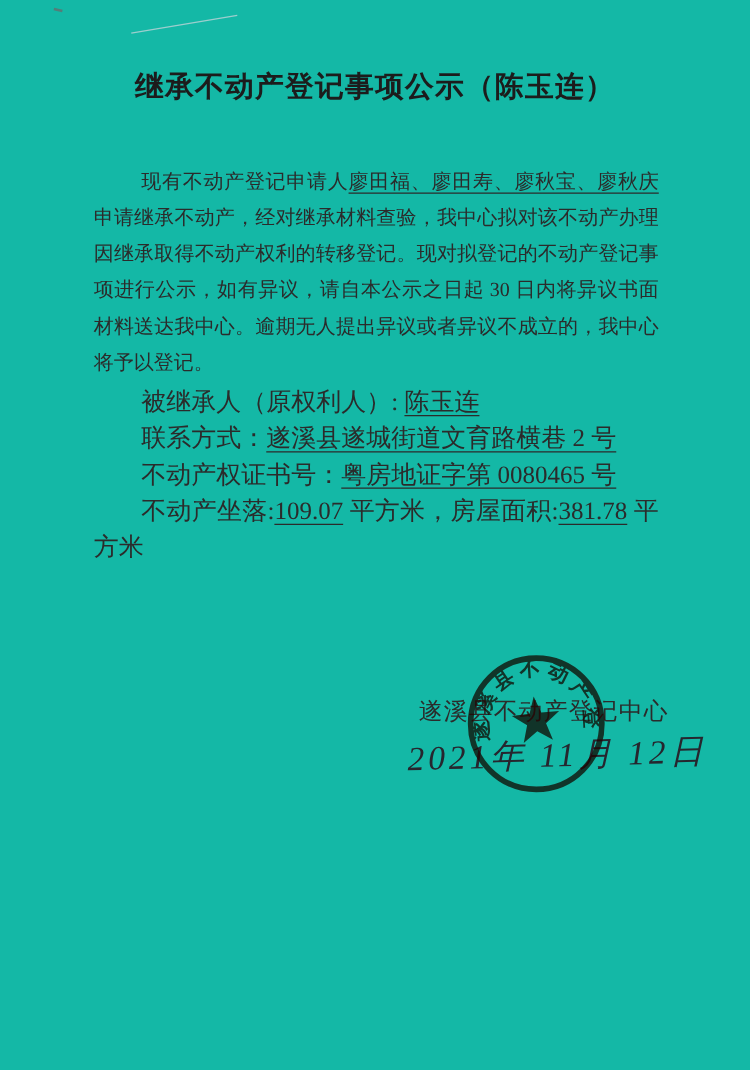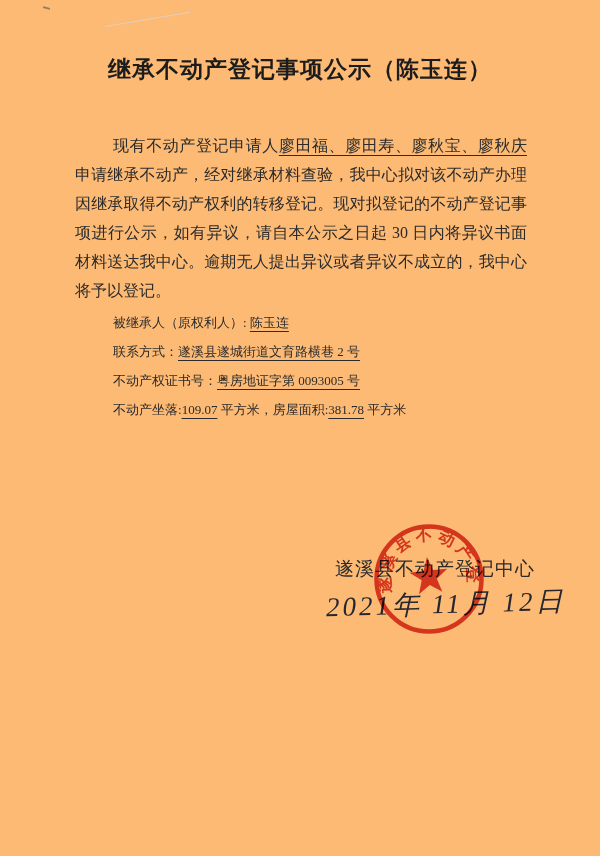--- a/index.html
+++ b/index.html
@@ -1,20 +1,20 @@
 <!DOCTYPE html>
 <html style="--stamp-color: #d02e24;"><head>
 <meta charset="utf-8">
 <style>
   html,body{margin:0;padding:0;background:#e8e8e8;}
   .page{
     position:relative;
     width:600px;height:856px;
     margin:0 auto;
-    background:#fdba74;
+    background:#14b8a6;
     overflow:hidden;
     font-family:"Liberation Serif", serif;
     color:#2b2b2b;
   }
   .doc-title{
     position:absolute;
     top:54px;left:0;width:100%;
     text-align:center;
     font-size:23px;
     font-weight:bold;
@@ -25,21 +25,21 @@
     position:absolute;
     left:75px;top:131px;width:452px;
     font-size:16px;
     line-height:29px;
     text-align:justify;
     text-indent:38px;
   }
   .fields{
     position:absolute;
     left:75px;top:308px;width:452px;
-    font-size:13px;
+    font-size:20px;
     line-height:29px;
     text-align:justify;
   }
   .field-line{ text-indent:38px; }
   .u{
     text-decoration:underline;
     text-underline-offset:4px;
     text-decoration-thickness:1px;
   }
   .signature-org{
@@ -103,21 +103,21 @@
   <span class="scan-speck"></span>
   <span class="scan-scratch"></span>
 
   <div class="doc-title">继承不动产登记事项公示（陈玉连）</div>
 
   <div class="notice-paragraph"><span>现有不动产登记申请人</span><span class="u">廖田福、廖田寿、廖秋宝、廖秋庆</span><span>申请继承不动产，经对继承材料查验，我中心拟对该不动产办理因继承取得不动产权利的转移登记。现对拟登记的不动产登记事项进行公示，如有异议，请自本公示之日起 30 日内将异议书面材料送达我中心。逾期无人提出异议或者异议不成立的，我中心将予以登记。</span></div>
 
   <div class="fields">
       <div class="field-line"><span>被继承人（原权利人）: </span><span class="u">陈玉连</span></div>
       <div class="field-line"><span>联系方式：</span><span class="u">遂溪县遂城街道文育路横巷 2 号</span></div>
-      <div class="field-line"><span>不动产权证书号：</span><span class="u">粤房地证字第 0093005 号</span></div>
+      <div class="field-line"><span>不动产权证书号：</span><span class="u">粤房地证字第 0080465 号</span></div>
       <div class="field-line"><span>不动产坐落:</span><span class="u">109.07</span><span> 平方米，房屋面积:</span><span class="u">381.78</span><span> 平方米</span></div>
     </div>
 
   <div class="signature-org">遂溪县不动产登记中心</div>
 
   <div class="signature-date">2021年 11月 12日</div>
 
   <svg class="stamp" viewBox="-59 -59 118 118" xmlns="http://www.w3.org/2000/svg">
     <defs>
       <path id="seal-arc" d="M -36.7 13.4 A 39 39 0 1 1 36.7 13.4" fill="none"></path>

